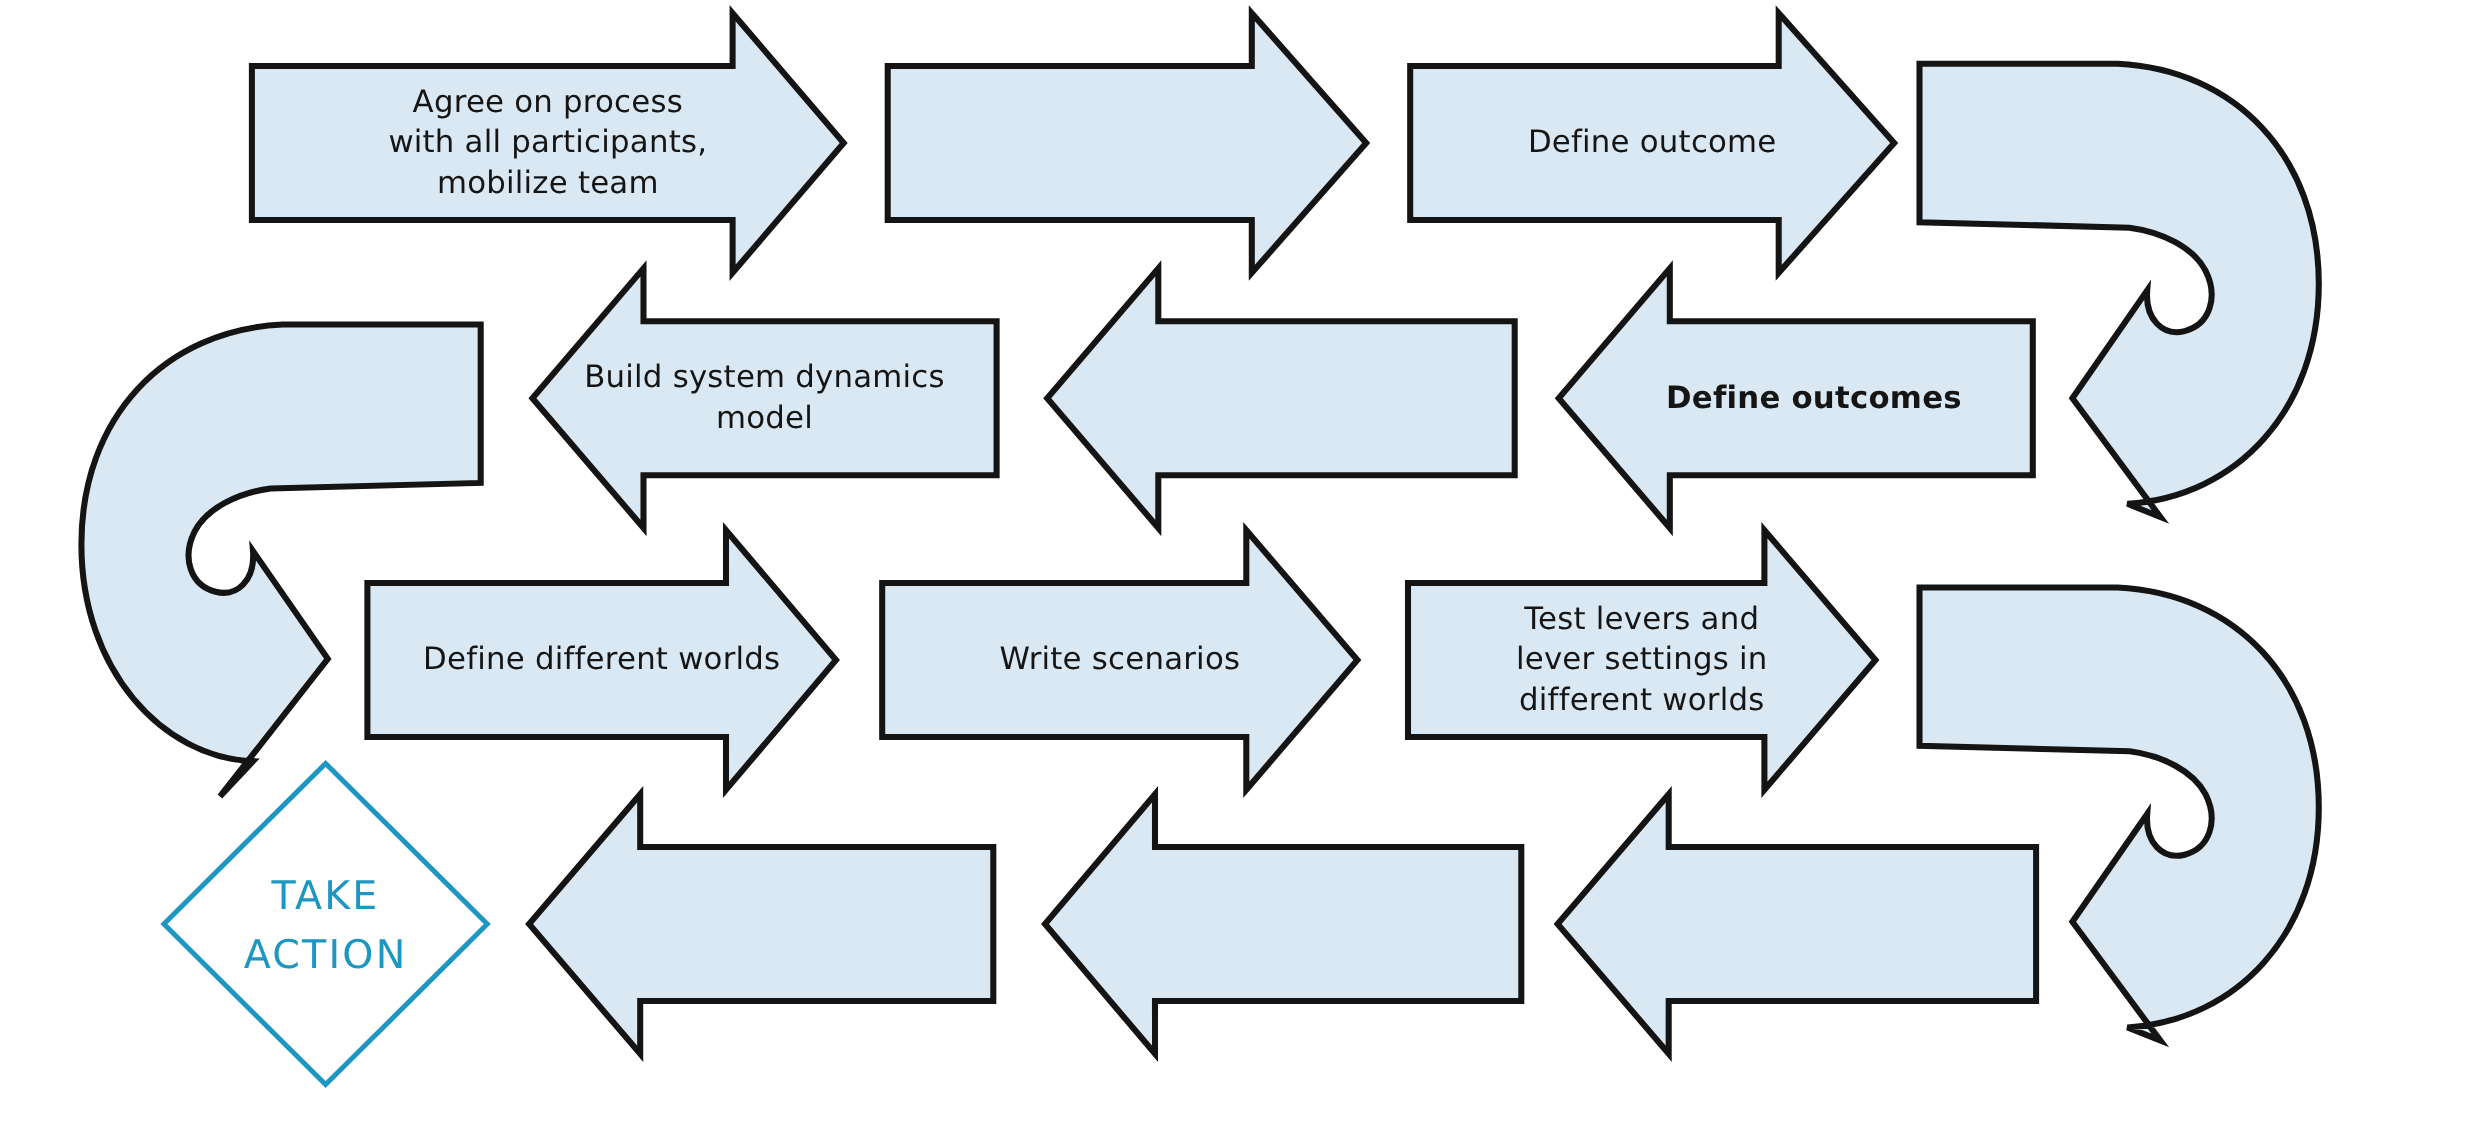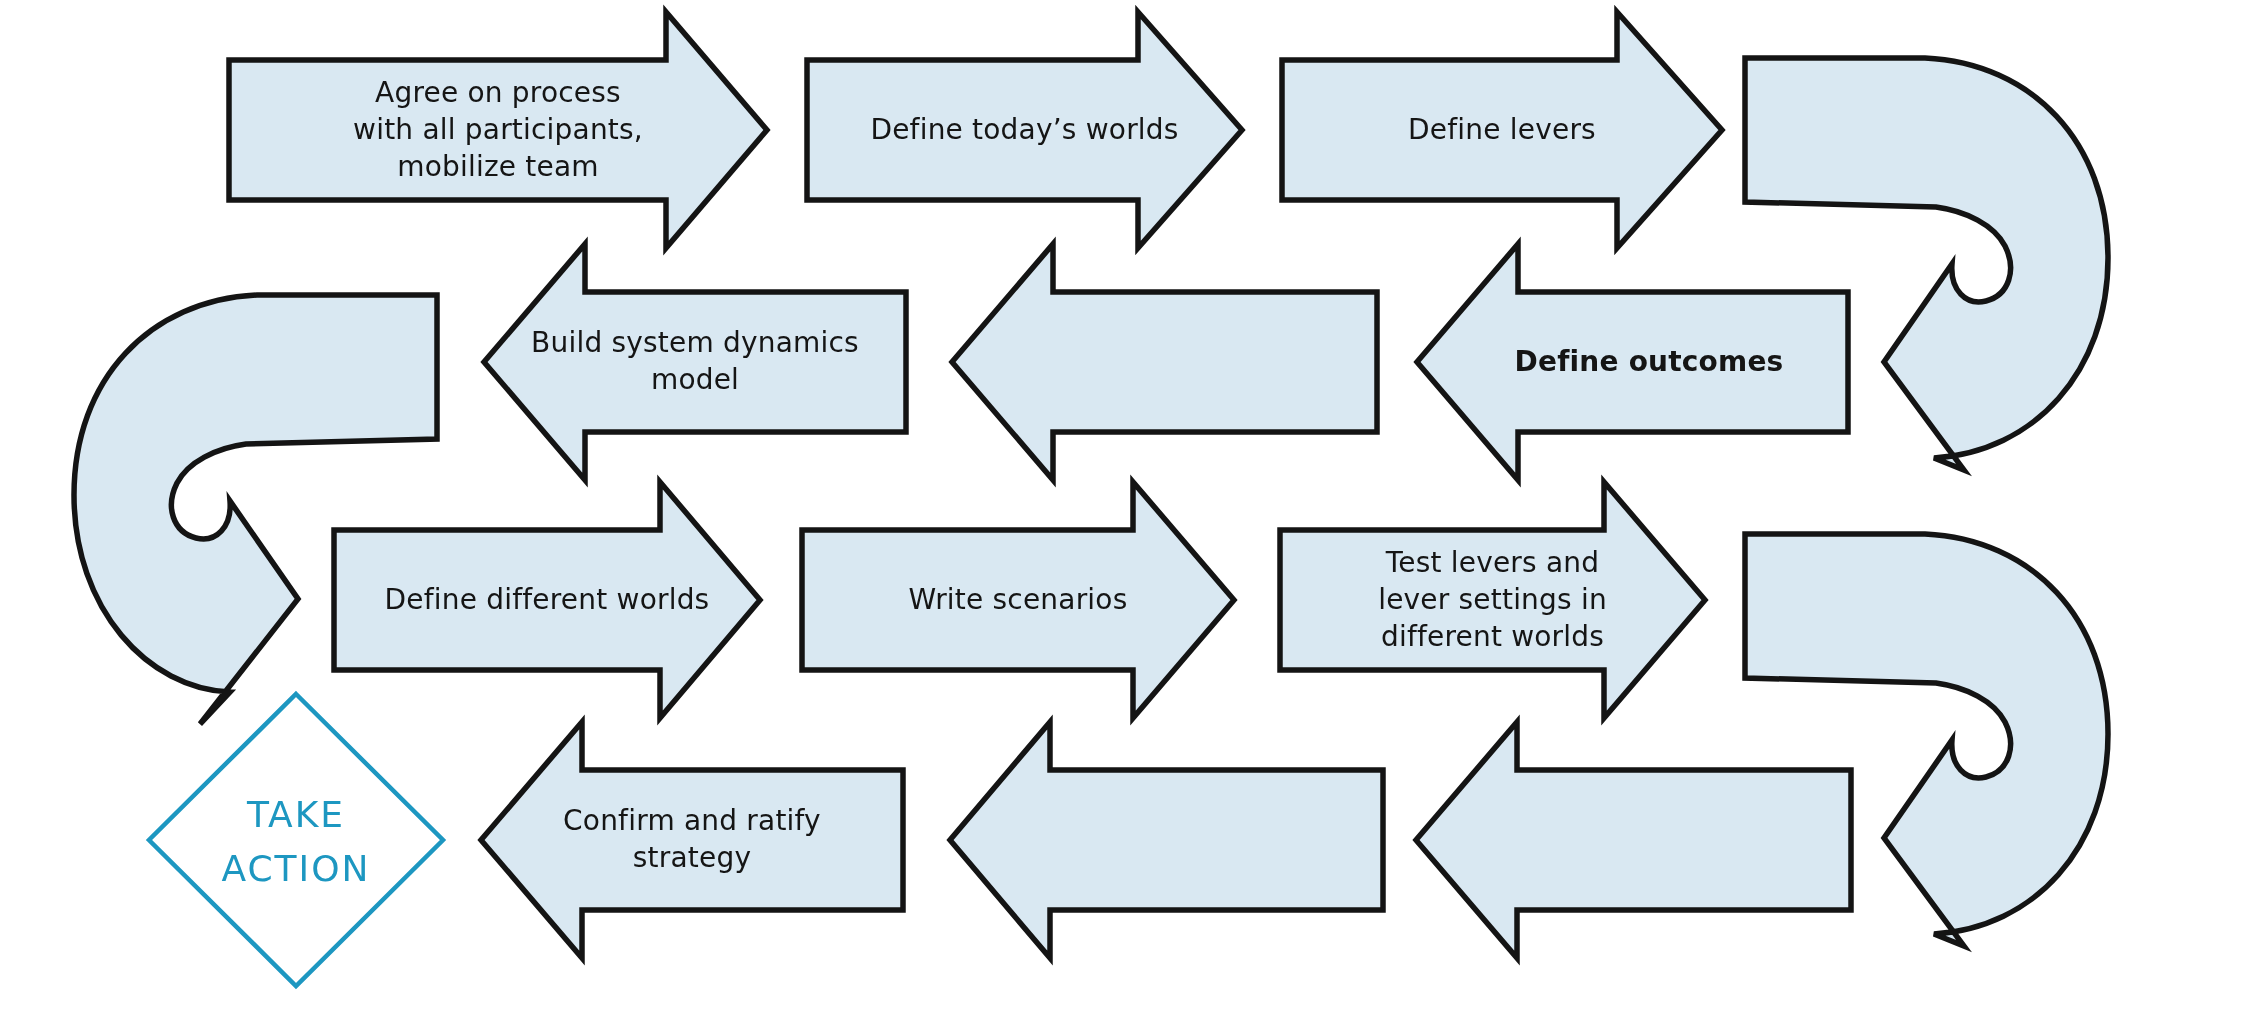--- a/index.html
+++ b/index.html
@@ -51,28 +51,25 @@
       <path d="M 903,770 L 582,770 L 582,722 L 481,840 L 582,958 L 582,910 L 903,910 Z" fill="#d9e8f2" stroke="#141414" stroke-width="5.5" stroke-linejoin="miter"></path>
       <path d="M 1745,58 L 1925,58 C 2032,63 2108,142 2108,258 C 2108,372 2034,452 1934,458 L 1964,470 L 1884,362 L 1952,264 C 1950,290 1966,306 1986,301 C 2009,295 2017,270 2005,246 C 1994,225 1966,211 1936,207 L 1745,202 Z" fill="#d9e8f2" stroke="#141414" stroke-width="5.5" stroke-linejoin="miter"></path>
       <path d="M 437,295 L 257,295 C 150,300 74,379 74,495 C 74,609 148,689 230,692 L 200,724 L 298,599 L 230,501 C 232,527 216,543 196,538 C 173,532 165,507 177,483 C 188,462 216,448 246,444 L 437,439 Z" fill="#d9e8f2" stroke="#141414" stroke-width="5.5" stroke-linejoin="miter"></path>
       <path d="M 1745,534 L 1925,534 C 2032,539 2108,618 2108,734 C 2108,848 2034,928 1934,934 L 1964,946 L 1884,838 L 1952,740 C 1950,766 1966,782 1986,777 C 2009,771 2017,746 2005,722 C 1994,701 1966,687 1936,683 L 1745,678 Z" fill="#d9e8f2" stroke="#141414" stroke-width="5.5" stroke-linejoin="miter"></path>
       <path d="M 296,694 L 443,840 L 296,986 L 149,840 Z" fill="#ffffff" stroke="#1d97c1" stroke-width="4.5" stroke-linejoin="miter"></path>
     </svg>
 
   <div class="step-label" id="lbl-0" style="left: 498px; top: 130px;">Agree on process
 with all participants,
 mobilize team</div>
-  <div class="step-label" id="lbl-1" style="left: 1024.5px; top: 130px;">Define today’s worlds</div>
-  <div class="step-label" id="lbl-2" style="left: 1502px; top: 130px;">Define levers</div>
+  <div class="step-label" id="lbl-2" style="left: 1502px; top: 130px;">Define outcome</div>
   <div class="step-label" id="lbl-3" style="left: 1649px; top: 362px; font-weight: bold;">Define outcomes</div>
   <div class="step-label" id="lbl-5" style="left: 695px; top: 362px;">Build system dynamics
 model</div>
   <div class="step-label" id="lbl-6" style="left: 547px; top: 600px;">Define different worlds</div>
   <div class="step-label" id="lbl-7" style="left: 1018px; top: 600px;">Write scenarios</div>
   <div class="step-label" id="lbl-8" style="left: 1492.5px; top: 600px;">Test levers and
 lever settings in
 different worlds</div>
-  <div class="step-label" id="lbl-11" style="left: 692px; top: 840px;">Confirm and ratify
-strategy</div>
 
   <div class="terminal-label" id="lbl-terminal" style="left: 296px; top: 842px; color: rgb(29, 151, 193);">TAKE
 ACTION</div>
 </div>
 
 </body></html>

